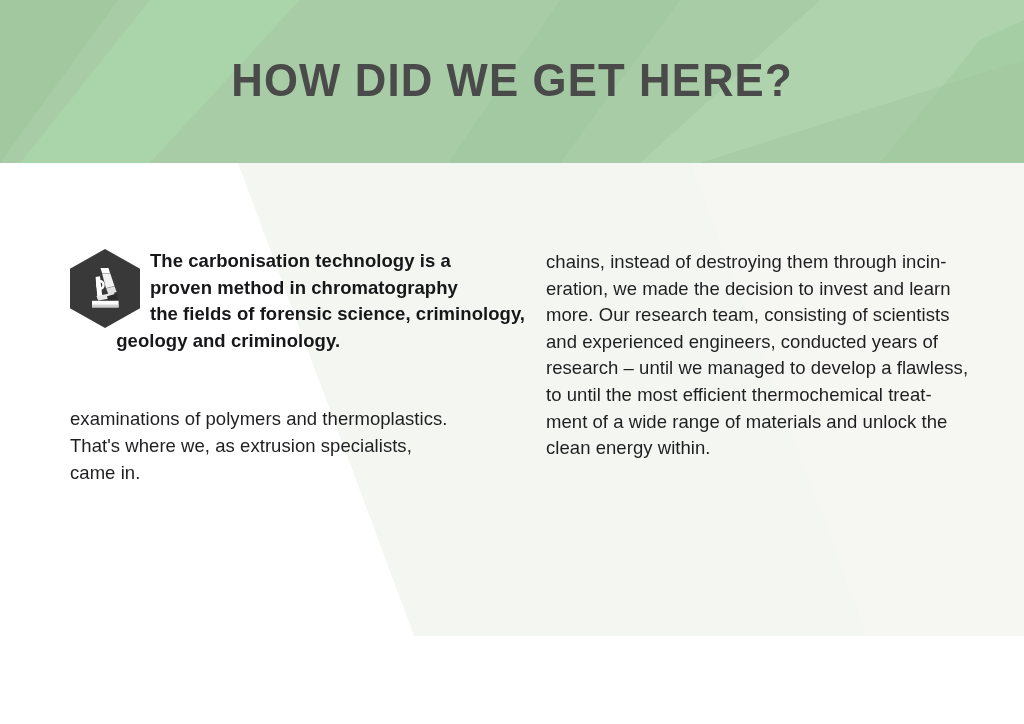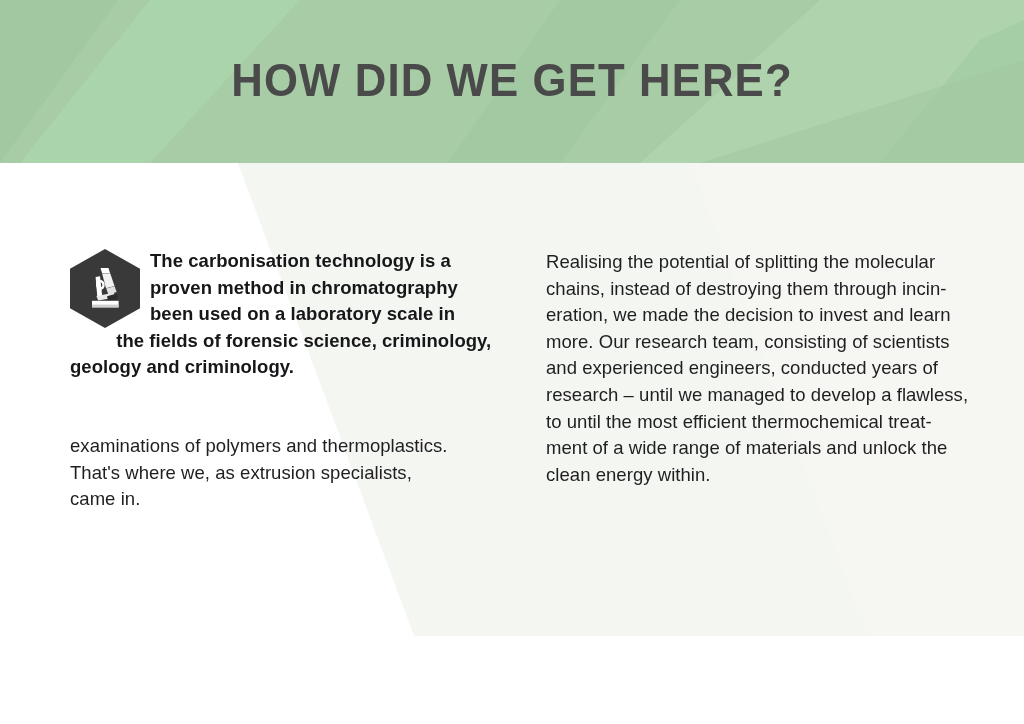--- a/index.html
+++ b/index.html
@@ -189,36 +189,34 @@
           <path d="M24.0 30.2 L33.8 27.5 L34.6 33.6 L25.2 34.8 Z" fill="#2c2c2c"></path>
 
           <path d="M9.0 34.8 L35.6 34.8 L35.6 41.4 L9.0 41.4 Z" fill="#ffffff"></path>
           <path d="M9.0 38.6 L35.6 38.6 L35.6 41.4 L9.0 41.4 Z" fill="#cfcfcf"></path>
         </svg>
       </div>
 
       <div class="lead">
         <span class="ln">The carbonisation technology is a</span>
         <span class="ln">proven method in chromatography</span>
-        <span class="ln ind1">been used on a laboratory scale in</span>
         <span class="ln">the fields of forensic science, criminology,</span>
         <span class="ln">geology and criminology.</span>
       </div>
 
       <div class="body-copy">
         <span class="ln">examinations of polymers and thermoplastics.</span>
         <span class="ln">That's where we, as extrusion specialists,</span>
         <span class="ln">came in.</span>
       </div>
 
     </div>
 
     <div class="col-right">
       <div class="body-copy">
-        <span class="ln">Realising the potential of splitting the molecular</span>
         <span class="ln">chains, instead of destroying them through incin-</span>
         <span class="ln">eration, we made the decision to invest and learn</span>
         <span class="ln">more. Our research team, consisting  of scientists</span>
         <span class="ln">and experienced engineers, conducted years of</span>
         <span class="ln">research – until we managed to develop a flawless,</span>
         <span class="ln">to until the most efficient thermochemical treat-</span>
         <span class="ln">ment of a wide range of materials and unlock the</span>
         <span class="ln">clean energy within.</span>
       </div>
     </div>

